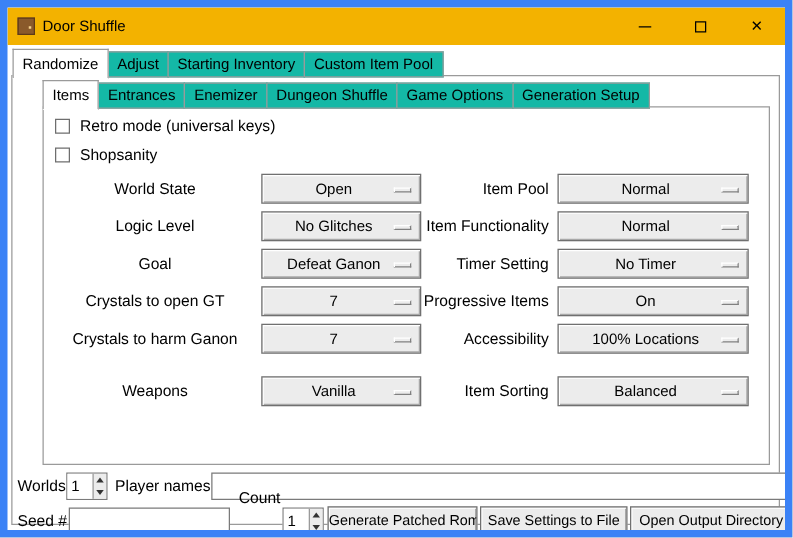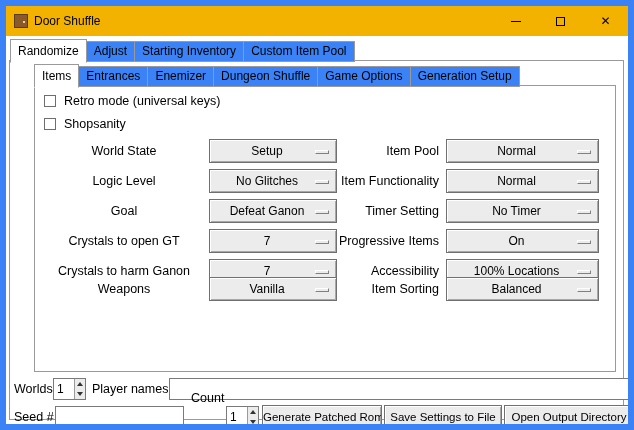--- a/index.html
+++ b/index.html
@@ -32,21 +32,21 @@
 
   
   .pane { position:absolute; background:#fff; border:1px solid #9a9a9a; z-index:0; }
   .outer-pane { left:3px; top:54px; right:4px; bottom:4px; }
   .inner-pane { left:28px; top:79px; width:582px; height:287px; }
 
   .tabbar { position:absolute; display:flex; align-items:flex-end; z-index:3; }
   .outer-tabs { left:4px; top:33px; }
   .inner-tabs { left:28px; top:58px; }
   .tab {
-    border:1px solid #9a9a9a; background:#3b82f6;
+    border:1px solid #9a9a9a; background:#14b8a6;
     padding:2px 7px 3px; font-size:12px; white-space:nowrap; cursor:pointer;
   }
   .tab + .tab { margin-left:-1px; }
   .tab.selected {
     background:#fff; padding-top:4px; padding-bottom:4px;
     border-bottom-color:#fff; margin-bottom:-1px; position:relative; z-index:4;
   }
 
   .content { position:absolute; inset:0; z-index:2; pointer-events:none; }
   .content > * { pointer-events:auto; }
@@ -140,21 +140,21 @@
       <span class="checklabel">Retro mode (universal keys)</span>
     </div>
     <div class="checkrow" style="top:111px;">
       <span class="checkbox"></span>
       <span class="checklabel">Shopsanity</span>
     </div>
 
     <div class="opt-row" style="top:133px;">
       <span class="flabel l">World State</span>
       <div class="optmenu l">
-        <span class="optvalue">Setup</span>
+        <span class="optvalue">Open</span>
         <span class="opt-ind"></span>
       </div>
       <span class="flabel r">Item Pool</span>
       <div class="optmenu r">
         <span class="optvalue">Normal</span>
         <span class="opt-ind"></span>
       </div>
     </div>
 
     <div class="opt-row" style="top:163px;">
@@ -202,21 +202,21 @@
         <span class="optvalue">7</span>
         <span class="opt-ind"></span>
       </div>
       <span class="flabel r">Accessibility</span>
       <div class="optmenu r">
         <span class="optvalue">100% Locations</span>
         <span class="opt-ind"></span>
       </div>
     </div>
 
-    <div class="opt-row" style="top:271px;">
+    <div class="opt-row" style="top:295px;">
       <span class="flabel l">Weapons</span>
       <div class="optmenu l">
         <span class="optvalue">Vanilla</span>
         <span class="opt-ind"></span>
       </div>
       <span class="flabel r">Item Sorting</span>
       <div class="optmenu r">
         <span class="optvalue">Balanced</span>
         <span class="opt-ind"></span>
       </div>

